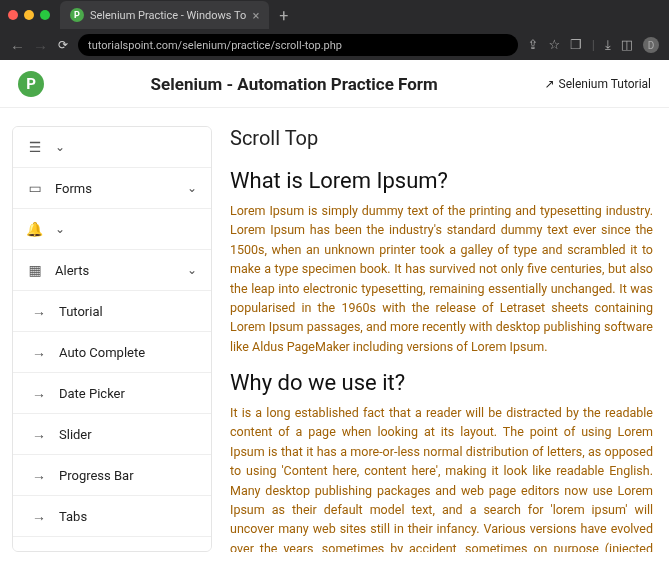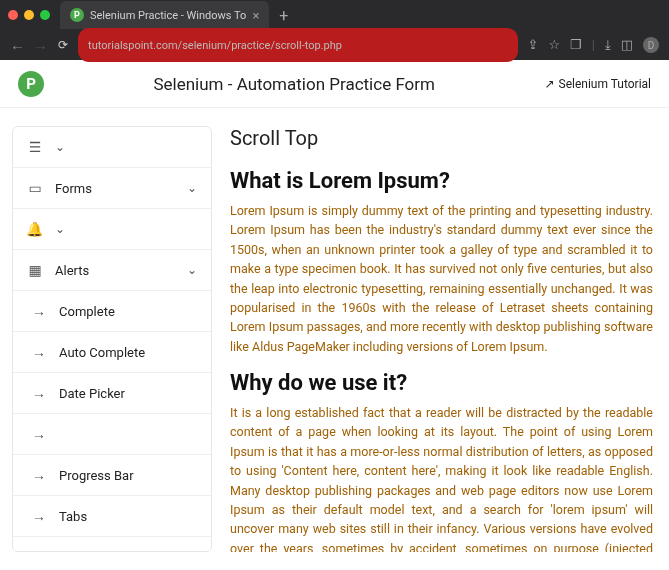--- a/index.html
+++ b/index.html
@@ -9,39 +9,39 @@
 .window-controls { display:flex; gap:6px; margin-right:10px; }
 .wc { width:10px; height:10px; border-radius:50%; }
 .wc.red{background:#ff5f57}.wc.yellow{background:#febc2e}.wc.green{background:#28c840}
 .tab { background:#3a3a3c; height:28px; display:flex; align-items:center; padding:0 10px; border-radius:6px 6px 0 0; max-width:220px; color:#d0d0d0; font-size:11px; gap:6px; }
 .tab-icon{width:14px;height:14px;border-radius:50%;background:#4ba94b;display:flex;align-items:center;justify-content:center;color:#fff;font-size:9px;font-weight:bold}
 .tab-close{color:#999;font-size:13px}
 .new-tab{color:#aaa;font-size:16px;margin-left:10px}
 .url-bar { height:30px; display:flex; align-items:center; padding:0 10px; gap:10px; }
 .nav-arrows{display:flex;gap:8px;color:#888;font-size:15px}
 .reload{color:#ccc;font-size:12px}
-.url{flex:1;background:#b91c1c;height:34px;border-radius:11px;display:flex;align-items:center;padding:9px 10px;color:#bbb;font-size:11px}
+.url{flex:1;background:#000000;height:22px;border-radius:11px;display:flex;align-items:center;padding:9px 10px;color:#bbb;font-size:11px}
 .url-actions{display:flex;gap:10px;color:#aaa;font-size:13px}
 .page{background:#fff;height:calc(570px - 60px);display:flex;flex-direction:column}
 .header{height:48px;display:flex;align-items:center;padding:0 18px;border-bottom:1px solid #eee}
 .logo{display:flex;align-items:center;gap:6px;font-size:19px;font-weight:500;color:#333}
 .logo-mark{width:26px;height:26px;border-radius:50%;background:#4ba94b;display:flex;align-items:center;justify-content:center;color:#fff;font-size:15px;font-weight:bold}
-.page-title{flex:1;text-align:center;font-size:17px;font-weight:400;color:#222}
+.page-title{flex:1;text-align:center;font-size:17px;font-weight:700;color:#222}
 .header-link{font-size:12px;color:#222;display:flex;align-items:center;gap:4px}
 .content{flex:1;display:flex;padding:18px 12px;gap:14px;overflow:hidden}
 .sidebar{width:200px;flex-shrink:0;background:#fff;border:1px solid #e5e5e5;border-radius:6px;overflow-y:auto}
 .side-item{display:flex;align-items:center;padding:12px 14px;border-bottom:1px solid #eee;cursor:pointer;font-size:13px;color:#222;gap:12px}
 .side-item:last-child{border-bottom:none}
 .side-icon{width:16px;display:flex;justify-content:center;color:#555;font-size:14px}
 .side-label{flex:1}
 .side-chev{color:#555;font-size:12px}
 .sub-item{padding:12px 14px 12px 18px}
 .main{flex:1;overflow-y:auto;padding:0 4px}
 .crumb{font-size:20px;color:#222;margin-bottom:18px}
-.main h2{font-size:22px;font-weight:700;color:#111;margin:14px 0 8px}
+.main h2{font-size:22px;font-weight:400;color:#111;margin:14px 0 8px}
 .main p{font-size:12.5px;line-height:1.55;color:#a16207;text-align:justify;margin-bottom:12px}
 </style>
 </head>
 <body>
 
 <div class="browser-chrome">
   <div class="tab-bar">
     <div class="window-controls">
       <div class="wc red"></div>
       <div class="wc yellow"></div>
@@ -102,32 +102,33 @@
         <span class="side-icon">🔔</span>
         <span class="side-chev">⌄</span>
       </div>
       <div class="side-item">
         <span class="side-icon">▦</span>
         <span class="side-label">Alerts</span>
         <span class="side-chev">⌄</span>
       </div>
       <div class="side-item sub-item">
         <span class="side-icon">→</span>
-        <span class="side-label">Complete</span>
+        <span class="side-label">Tutorial</span>
       </div>
       <div class="side-item sub-item">
         <span class="side-icon">→</span>
         <span class="side-label">Auto Complete</span>
       </div>
       <div class="side-item sub-item">
         <span class="side-icon">→</span>
         <span class="side-label">Date Picker</span>
       </div>
       <div class="side-item sub-item">
         <span class="side-icon">→</span>
+        <span class="side-label">Slider</span>
       </div>
       <div class="side-item sub-item">
         <span class="side-icon">→</span>
         <span class="side-label">Progress Bar</span>
       </div>
       <div class="side-item sub-item">
         <span class="side-icon">→</span>
         <span class="side-label">Tabs</span>
       </div>
       <div class="side-item sub-item">

